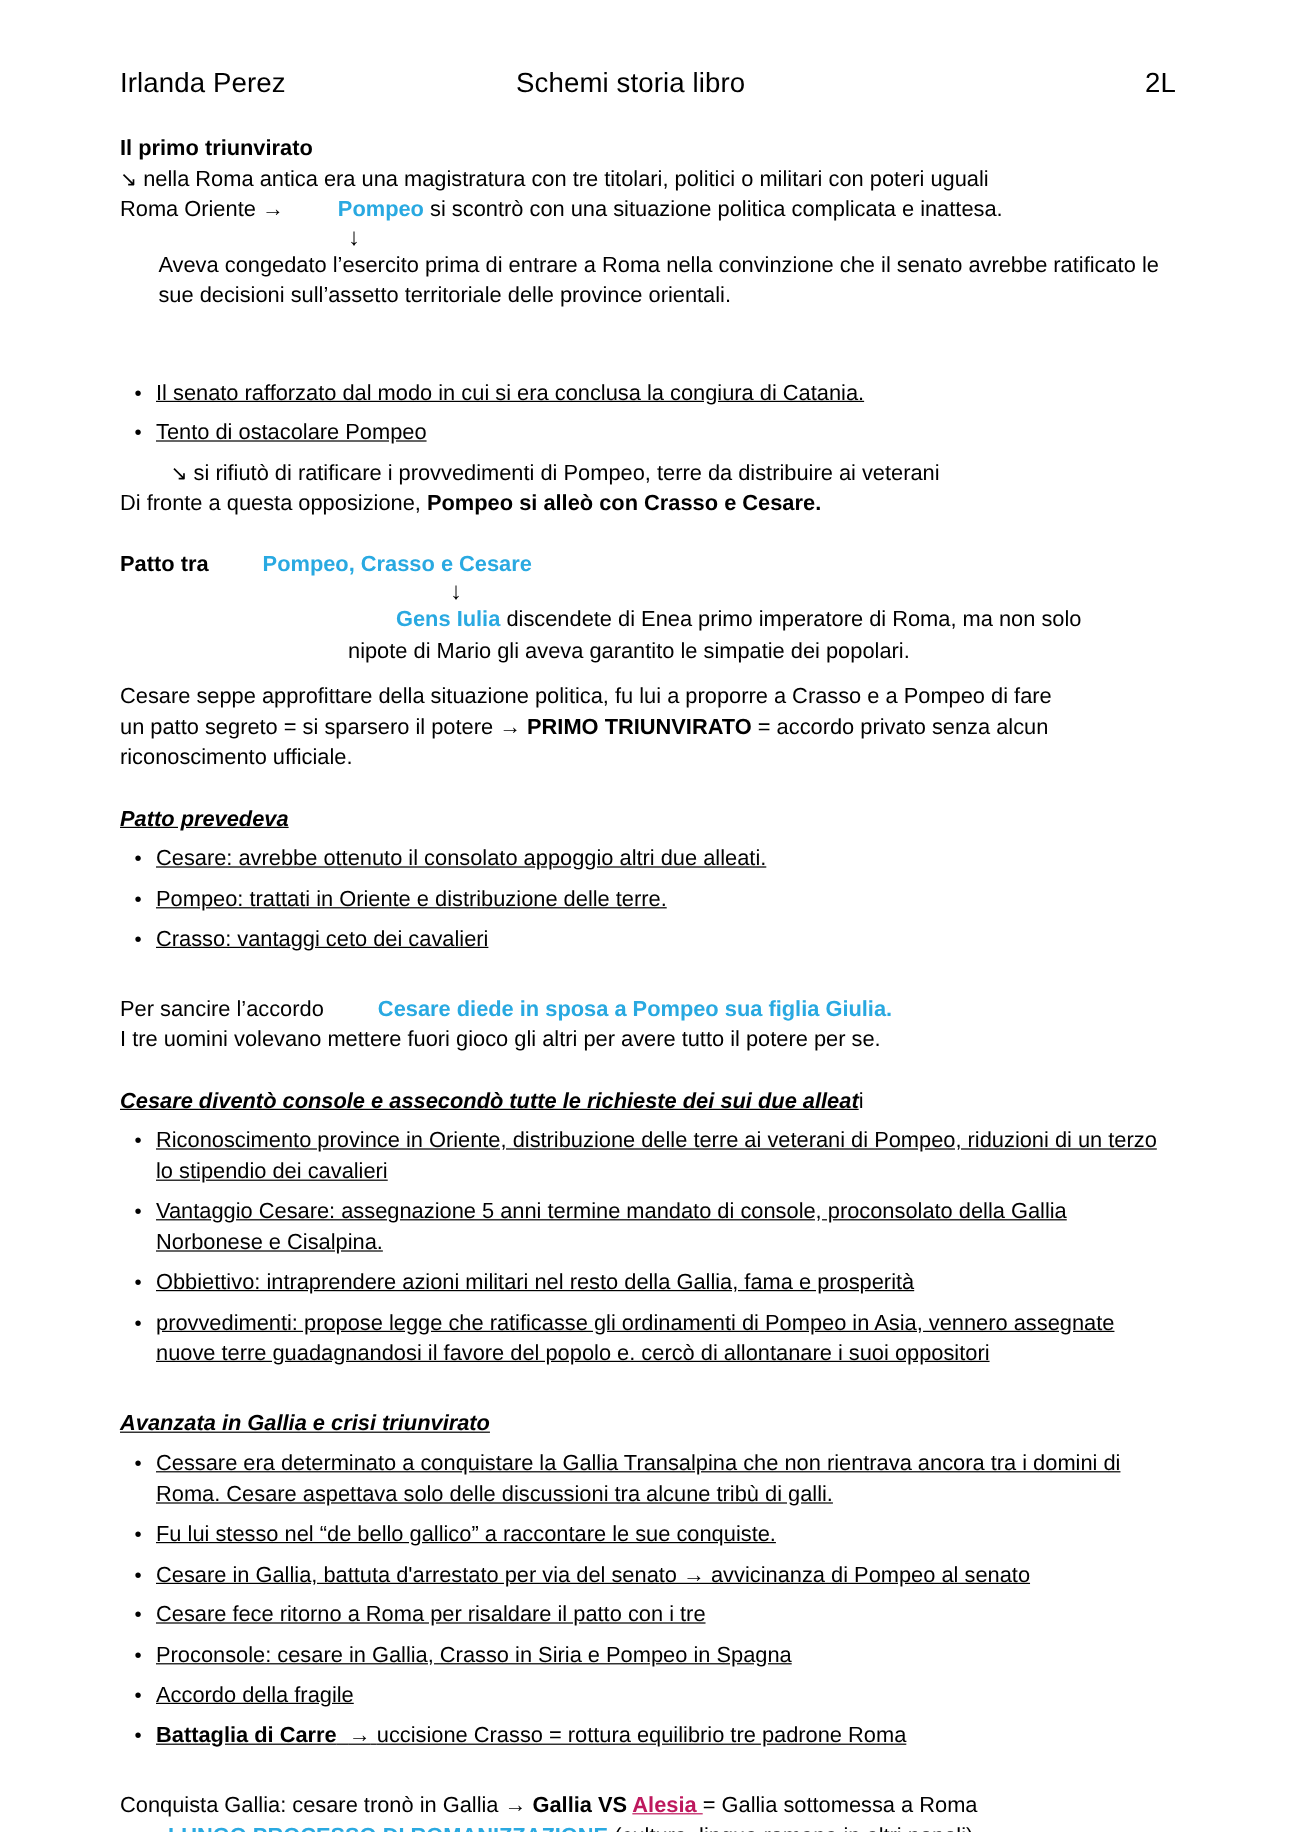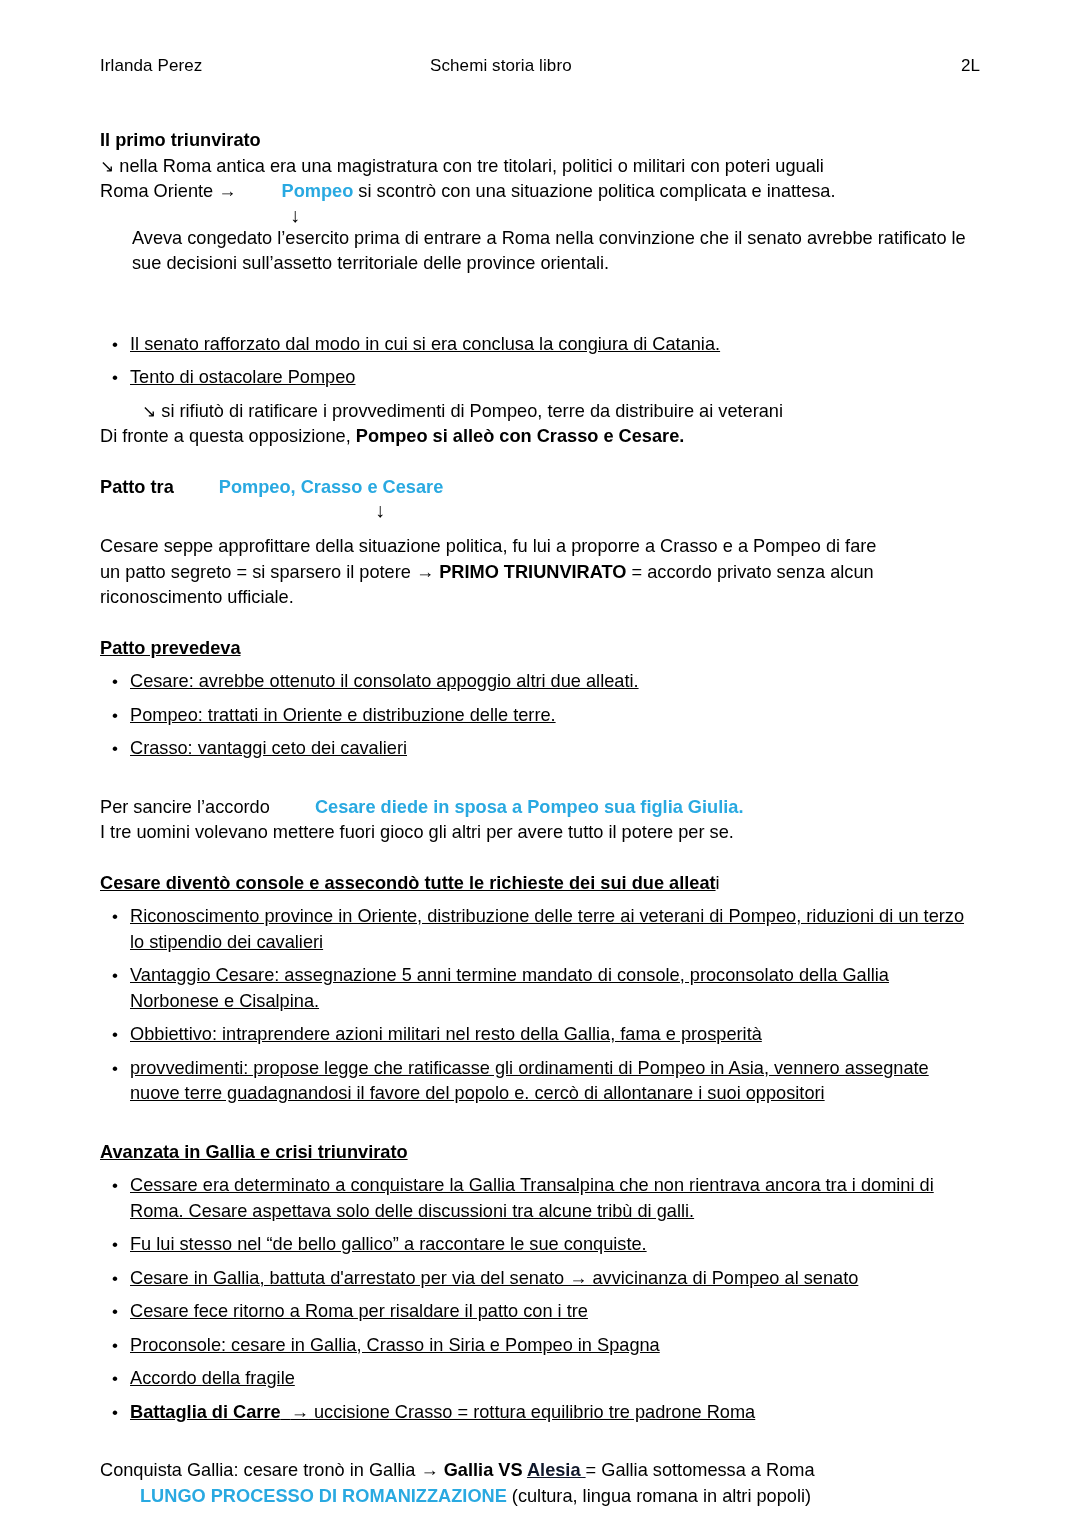--- a/index.html
+++ b/index.html
@@ -20,42 +20,42 @@
     left: 0; top: 0;
     width: 1080px;
     height: 1527px;
     box-sizing: border-box;
     padding: 56px 100px 0 100px;
   }
   
   .doc-header {
     display: flex;
     align-items: baseline;
-    font-size: 17px;
+    font-size: 23px;
     letter-spacing: 0.1px;
-    margin-bottom: 52px;
+    margin-bottom: 28px;
   }
   .doc-header .author { width: 330px; }
   .doc-header .title  { flex: 1; }
   .doc-header .class   { width: 60px; text-align: right; }
 
   
   .body-text {
     font-size: 18.2px;
     line-height: 25.5px;
   }
   .spacer-sm { height: 13px; }
   .spacer-md { height: 25px; }
   .spacer-lg { height: 34px; }
 
   b, .bold { font-weight: bold; }
   .cyan { color: #29a9e1; font-weight: bold; margin-left: 40px; }
-  .cyan-plain { color: #0f172a; }
+  .cyan-plain { color: #be185d; }
   .underline { text-decoration: underline; }
-  .ul-bold { font-weight: bold; text-decoration: underline; }
+  .ul-bold { font-weight: bold; text-decoration: underline; font-style: italic; }
 
   .indent-1 { padding-left: 32px; }
   .indent-3 { padding-left: 190px; }
 
   
   ul.bl {
     list-style: none;
     margin: 0;
     padding: 0;
   }
@@ -131,20 +131,25 @@
       </div>
     </div>
 
     <div class="spacer-md"></div>
 
     <div>
       <div>
         <span class="bold">Patto tra </span><span class="cyan">Pompeo, Crasso e Cesare</span>
       </div>
       <div class="down-arrow-row da-2">↓</div>
+      <div class="indent-3">
+        <span class="cyan">Gens Iulia</span>
+        <span>discendete di Enea primo imperatore di Roma, ma non solo</span>
+        <div>nipote di Mario gli aveva garantito le simpatie dei popolari.</div>
+      </div>
 
       <div class="spacer-sm"></div>
 
       <div>
         <div>Cesare seppe approfittare della situazione politica, fu lui a proporre a Crasso e a Pompeo di fare</div>
         <div>
           <span>un patto segreto = si sparsero il potere </span><span>→</span>
           <span class="bold">PRIMO TRIUNVIRATO</span><span> = accordo privato senza alcun</span>
         </div>
         <div>riconoscimento ufficiale.</div>

